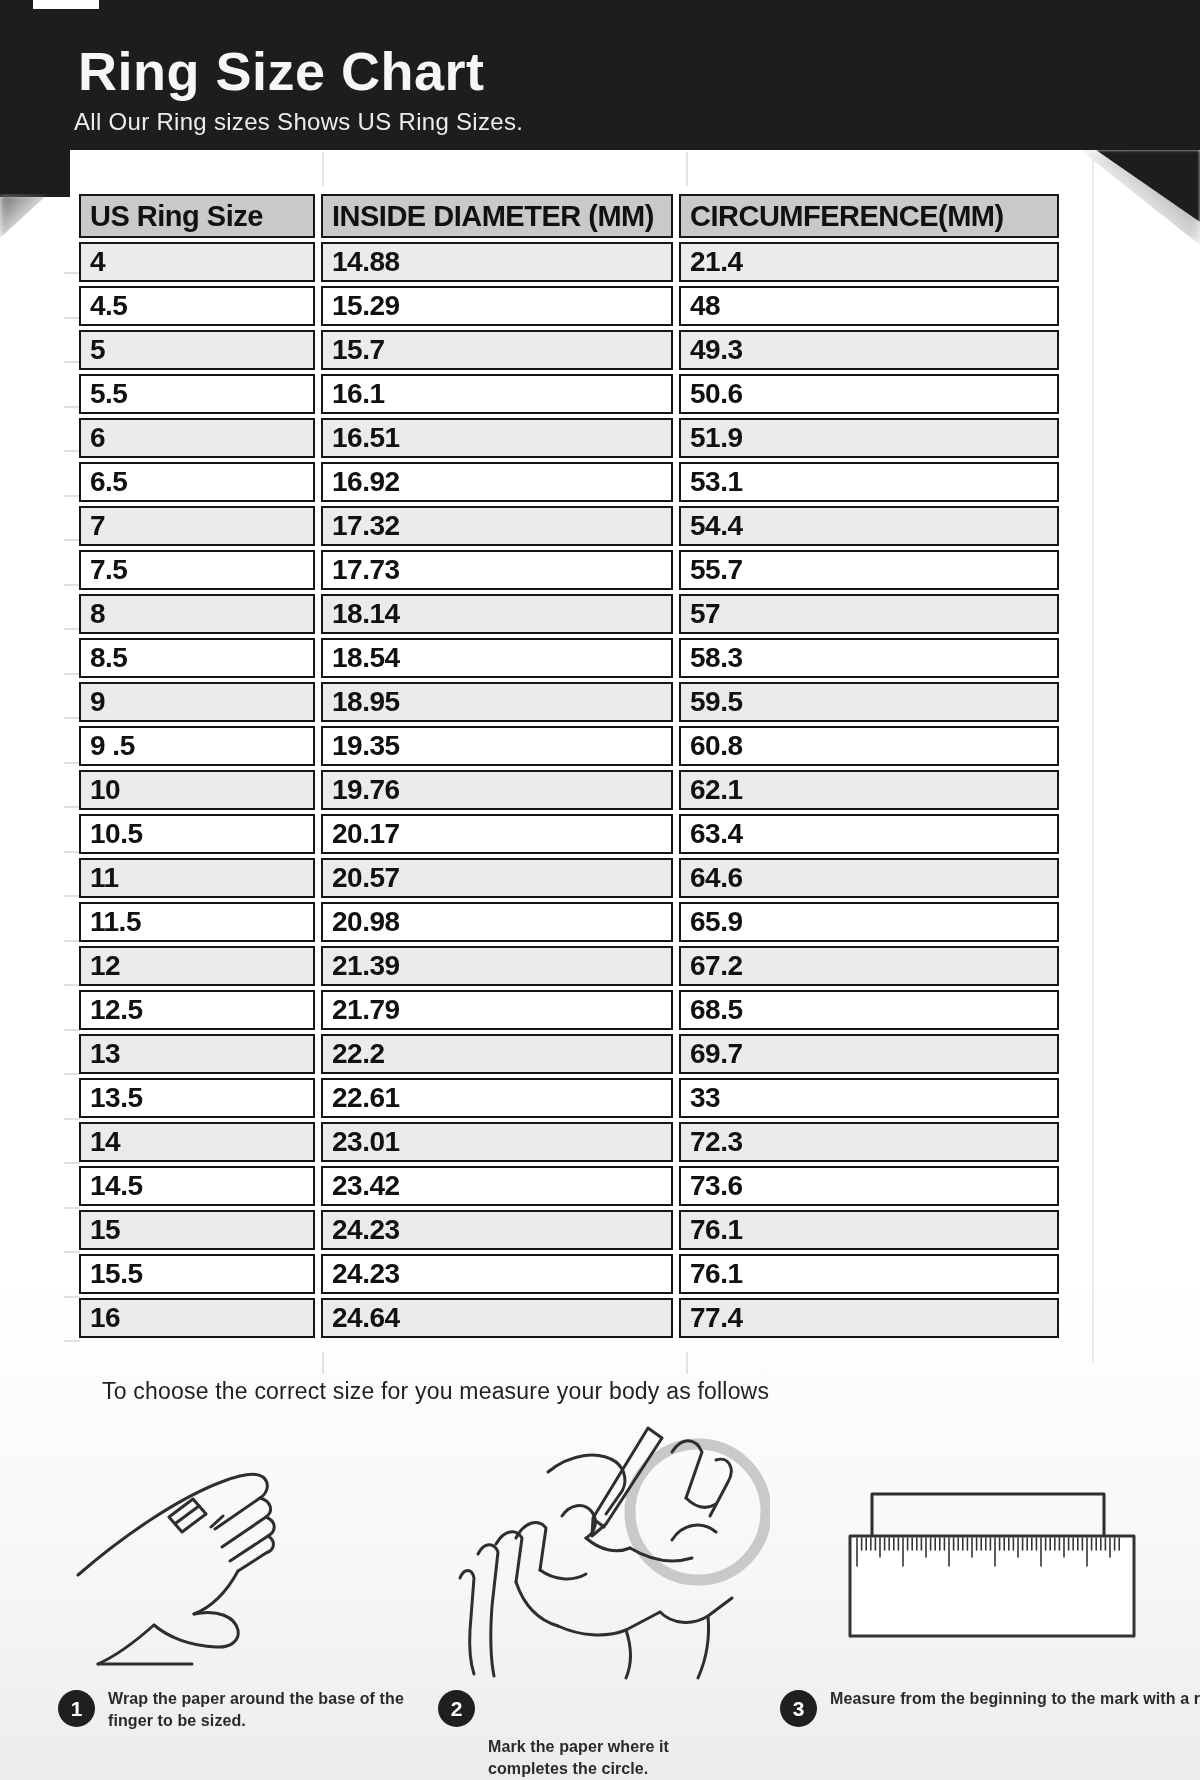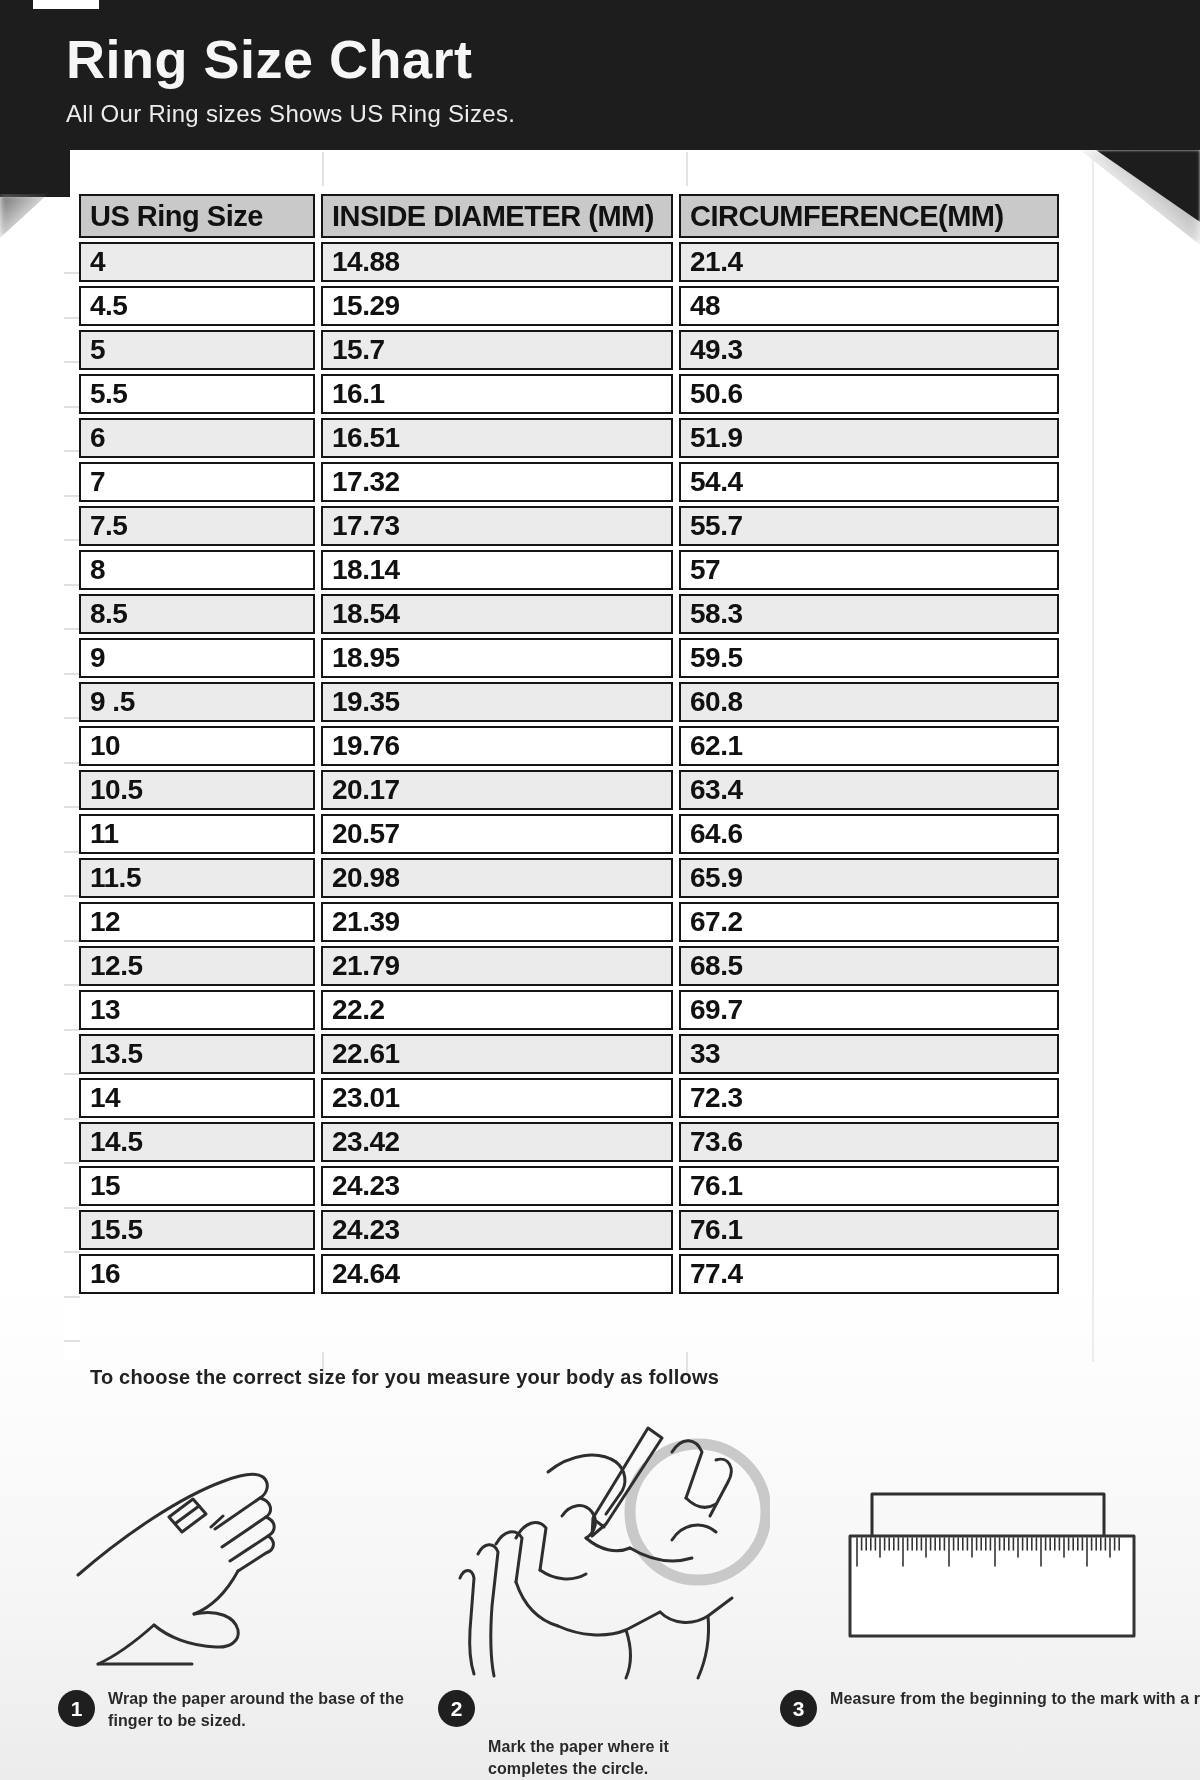--- a/index.html
+++ b/index.html
@@ -20,25 +20,25 @@
   .banner-right{
     position:absolute;left:1096px;top:150px;width:104px;height:72px;background:#1d1d1d;
     clip-path:polygon(0 0,100% 0,100% 100%);filter:blur(1.5px);
   }
   .banner-right-soft{
     position:absolute;left:1080px;top:150px;width:120px;height:95px;
     background:linear-gradient(45deg,rgba(130,130,130,0) 35%,#9a9a9a 70%);
     clip-path:polygon(0 0,100% 0,100% 100%);filter:blur(6px);opacity:.7;
   }
   .title{
-    position:absolute;left:66px;top:28px;margin:0;color:#f6f6f6;
+    position:absolute;left:66px;top:28px;margin:12px;color:#f6f6f6;
     font-size:54px;font-weight:700;letter-spacing:.5px;
   }
   .subtitle{
-    position:absolute;left:66px;top:100px;margin:0;color:#ececec;
+    position:absolute;left:66px;top:100px;margin:8px;color:#ececec;
     font-size:24px;font-weight:400;letter-spacing:.3px;
   }
   
   .vline{position:absolute;width:2px;background:#e3e3e3;}
   .v1{left:322px;top:152px;height:34px;}
   .v2{left:686px;top:152px;height:34px;}
   .v3{left:1092px;top:152px;height:1210px;background:#ececec;}
   .v4{left:322px;top:1352px;height:22px;}
   .v5{left:686px;top:1352px;height:22px;}
   .rowdash-l{
@@ -56,22 +56,22 @@
     padding:0 0 0 9px;color:#111;white-space:nowrap;
   }
   table.ring th{
     height:40px;background:#c9c9c9;font-size:29px;font-weight:700;letter-spacing:-.5px;
   }
   table.ring td{height:36px;font-size:28px;font-weight:700;background:#ffffff;letter-spacing:-.5px;}
   table.ring tbody tr:nth-child(odd) td{background:#ebebeb;}
   col.c1{width:236px;}col.c2{width:352px;}col.c3{width:380px;}
   
   .intro{
-    position:absolute;left:86px;top:1362px;margin:4px;color:#222;
-    font-size:20px;font-weight:700;letter-spacing:.2px;
+    position:absolute;left:86px;top:1362px;margin:16px;color:#222;
+    font-size:23px;font-weight:400;letter-spacing:.2px;
   }
   svg.illus{position:absolute;}
   svg.illus path,svg.illus line,svg.illus rect{
     fill:none;stroke:#2e2e2e;stroke-width:3;stroke-linecap:round;stroke-linejoin:round;
   }
   #hand-illustration{left:70px;top:1415px;}
   #mark-illustration{left:420px;top:1420px;}
   #ruler-illustration{left:842px;top:1478px;}
   #magnifier-circle{fill:none;stroke:#c9c9c9;stroke-width:11;}
   #ruler-body{fill:#ffffff;stroke:#343434;stroke-width:3;}
@@ -147,20 +147,25 @@
         </tr>
         <tr>
           <td>5.5</td>
           <td>16.1</td>
           <td>50.6</td>
         </tr>
         <tr>
           <td>6</td>
           <td>16.51</td>
           <td>51.9</td>
+        </tr>
+        <tr>
+          <td>6.5</td>
+          <td>16.92</td>
+          <td>53.1</td>
         </tr>
         <tr>
           <td>7</td>
           <td>17.32</td>
           <td>54.4</td>
         </tr>
         <tr>
           <td>7.5</td>
           <td>17.73</td>
           <td>55.7</td>

